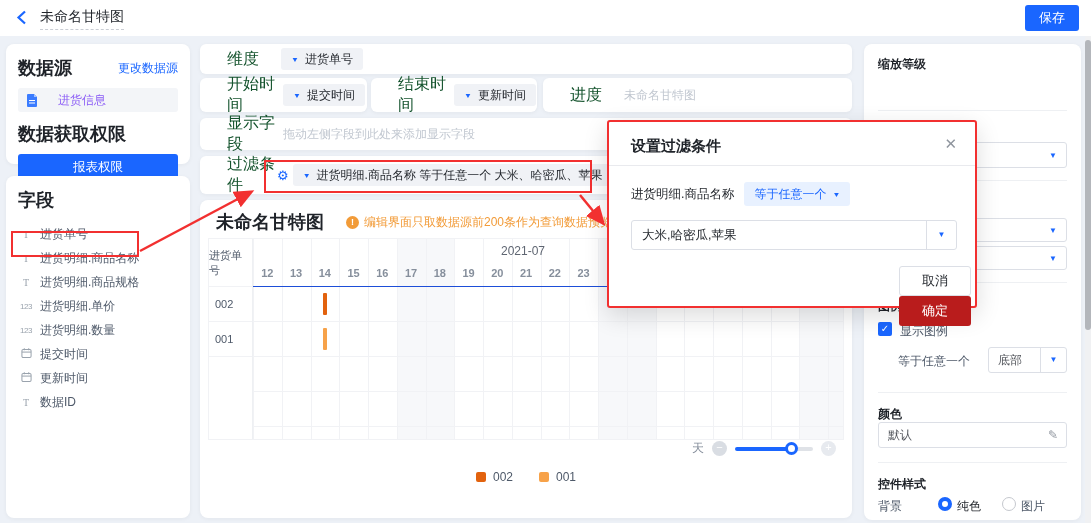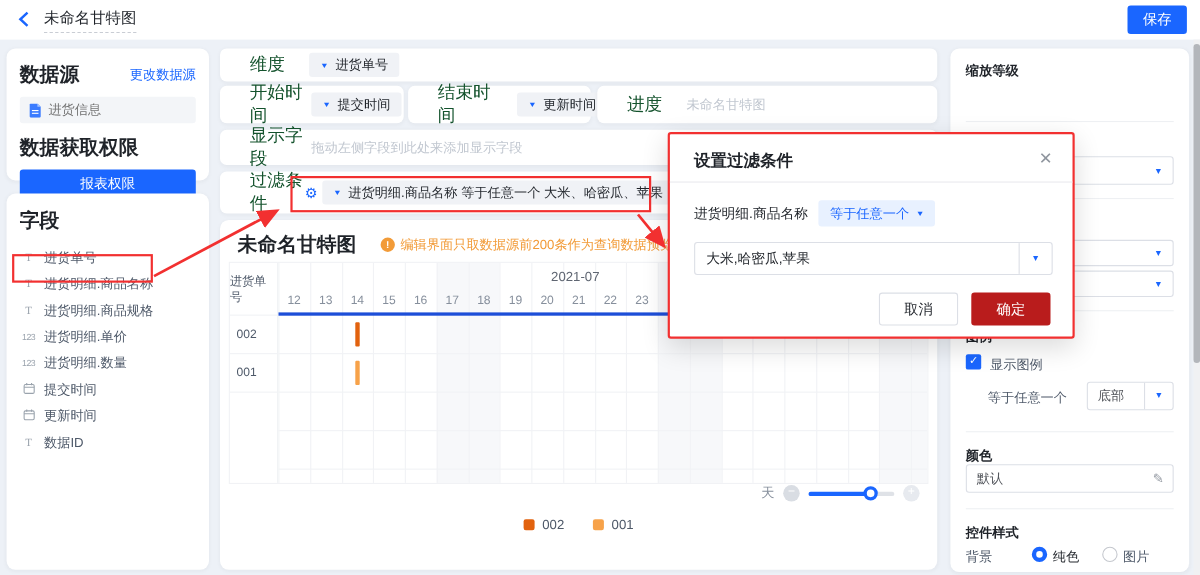--- a/index.html
+++ b/index.html
@@ -10,21 +10,21 @@
 .back{position:absolute;left:16px;top:10px;width:14px;height:16px;cursor:pointer;}
 .pg-title{position:absolute;left:40px;top:8px;font-size:14px;color:#1f2329;border-bottom:1px dashed #c9cdd4;padding-bottom:3px;}
 .save-btn{position:absolute;right:12px;top:5px;width:54px;height:26px;background:#1A66FF;color:#fff;border-radius:3px;font-size:13px;line-height:26px;text-align:center;cursor:pointer;}
 
 .card{position:absolute;background:#fff;border-radius:8px;box-shadow:0 1px 4px rgba(31,35,41,.05);}
 .bold{font-weight:bold;font-size:18px;color:#1f2329;}
 
 .card-ds{left:6px;top:44px;width:184px;height:120px;padding:12px;}
 .ds-head{display:flex;justify-content:space-between;align-items:center;}
 .link{color:#1A66FF;font-size:12px;cursor:pointer;}
-.ds-item{margin-top:8px;height:24px;background:#f3f5f8;border-radius:3px;display:flex;align-items:center;gap:6px;padding:0 8px;color:#737373;cursor:pointer;}
+.ds-item{margin-top:8px;height:24px;background:#f3f5f8;border-radius:3px;display:flex;align-items:center;gap:20px;padding:0 8px;color:#8b5cf6;cursor:pointer;}
 .perm-title{margin-top:10px;}
 .report-btn{margin-top:8px;height:26px;background:#1A66FF;border-radius:3px;color:#fff;font-size:12.5px;line-height:26px;text-align:center;cursor:pointer;}
 .card-fields{left:6px;top:176px;width:184px;height:342px;padding:12px;}
 .field-list{margin-top:10px;}
 .field-item{height:24px;display:flex;align-items:center;gap:6px;color:#4e5969;font-size:12px;cursor:pointer;position:relative;}
 .ficon{width:16px;text-align:center;color:#9aa3ad;font-size:10px;flex:none;font-family:"Liberation Serif",serif;}
 .ficon-number{font-size:8px;font-family:"Liberation Sans",sans-serif;letter-spacing:-.5px;}
 
 .row-card{position:absolute;background:#fff;border-radius:6px;display:flex;align-items:center;box-shadow:0 1px 4px rgba(31,35,41,.05);}
 .cfg-label{margin-left:27px;width:56px;flex:none;font-size:16px;color:#14532d;}
@@ -41,21 +41,21 @@
 .chart{position:absolute;left:8px;top:38px;width:636px;height:202px;display:flex;border:1px solid #f1f2f5;overflow:hidden;}
 .chart-left{width:44px;flex:none;border-right:1px solid #eef0f3;}
 .chart-corner{height:48px;display:flex;align-items:center;justify-content:center;font-size:11px;color:#4e5969;border-bottom:1px solid #f1f2f5;}
 .grow-label{height:35px;line-height:35px;padding-left:6px;font-size:11px;color:#4e5969;border-bottom:1px solid #f1f2f5;}
 .chart-right{flex:1;position:relative;overflow:hidden;}
 .gcols{position:absolute;inset:0;display:flex;}
 .gcol{width:28.75px;flex:none;border-left:1px solid #f1f2f5;height:100%;}
 .gcol.shaded{background:#f7f8fa;}
 .month-row{position:absolute;left:0;top:0;right:0;height:22px;}
 .month-label{position:absolute;left:248px;top:5px;font-size:12px;color:#5f6672;}
-.day-row{position:absolute;left:0;top:22px;right:12px;height:26px;display:flex;border-bottom:3px solid #1d4ed8;}
+.day-row{position:absolute;left:0;top:22px;right:12px;height:26px;display:flex;border-bottom:1px solid #1d4ed8;font-weight:bold;}
 .gday{width:28.75px;flex:none;text-align:center;line-height:24px;font-size:11px;color:#868f9c;}
 .gbody{position:absolute;left:0;top:48px;right:0;bottom:0;}
 .grow-line{height:35px;border-bottom:1px solid #f1f2f5;}
 .gbar{position:absolute;width:4px;height:22px;border-radius:1px;}
 .slider-row{position:absolute;right:16px;top:240px;display:flex;align-items:center;gap:8px;}
 .slider-unit{font-size:12px;color:#868f9c;}
 .scirc{width:15px;height:15px;border-radius:50%;color:#fff;font-size:11px;line-height:13px;text-align:center;cursor:pointer;}
 .sminus{background:#d9dde3;}
 .splus{background:#e7eaef;}
 .strack{position:relative;width:78px;height:4px;border-radius:2px;background:linear-gradient(to right,#1A66FF 0 72%,#dfe2e7 72% 100%);cursor:pointer;}
@@ -83,21 +83,21 @@
 .modal{position:absolute;left:607px;top:120px;width:370px;height:188px;background:#fff;border:2px solid #F23030;border-radius:3px;box-shadow:0 8px 24px rgba(0,0,0,.14);z-index:50;}
 .modal-title{position:absolute;left:22px;top:15px;font-size:15px;font-weight:bold;color:#1f2329;}
 .modal-close{position:absolute;right:18px;top:13px;font-size:15px;color:#8f959e;cursor:pointer;}
 .modal-divider{position:absolute;left:0;top:43px;width:100%;height:1px;background:#e9eaee;}
 .modal-frow{position:absolute;left:22px;top:60px;display:flex;align-items:center;gap:10px;}
 .op-chip{display:inline-flex;align-items:center;gap:6px;background:#e8f1ff;border-radius:3px;padding:0 10px;height:24px;color:#1A66FF;font-size:12px;cursor:pointer;}
 .op-chip .caret{transform:scaleY(.85);}
 .modal-input{position:absolute;left:22px;top:98px;width:326px;height:30px;border:1px solid #dcdfe6;border-radius:3px;display:flex;align-items:center;cursor:pointer;}
 .modal-input .val{flex:1;padding-left:10px;color:#1f2329;font-size:12.5px;}
 .modal-input .arr{width:30px;border-left:1px solid #dcdfe6;align-self:stretch;text-align:center;line-height:28px;font-size:8px;color:#1A66FF;}
-.modal-btns{position:absolute;right:20px;top:144px;display:flex;gap:12px;}
+.modal-btns{position:absolute;right:4px;top:144px;display:flex;flex-direction:column;}
 .btn{height:30px;width:72px;border-radius:3px;font-size:13px;line-height:28px;text-align:center;cursor:pointer;}
 .btn-cancel{border:1px solid #dcdfe6;background:#fff;color:#1f2329;}
 .btn-confirm{background:#b91c1c;color:#fff;line-height:30px;}
 
 .red-box{position:absolute;border:2px solid #F23030;z-index:40;pointer-events:none;}
 .overlay{position:absolute;left:0;top:0;z-index:60;pointer-events:none;}
 </style>
 </head>
 <body>
 
@@ -187,21 +187,21 @@
     </span>
   </div>
 
   <div class="row-card" style="left:200px;top:78px;width:167px;height:34px;">
     <span class="cfg-label">开始时间</span>
     <span class="chip">
       <span class="caret">▼</span>
       <span>提交时间</span>
     </span>
   </div>
-  <div class="row-card" style="left:371px;top:78px;width:166px;height:34px;gap:16px;">
+  <div class="row-card" style="left:371px;top:78px;width:166px;height:34px;">
     <span class="cfg-label">结束时间</span>
     <span class="chip">
       <span class="caret">▼</span>
       <span>更新时间</span>
     </span>
   </div>
   <div class="row-card" style="left:543px;top:78px;width:309px;height:34px;">
     <span class="cfg-label narrow">进度</span>
     <span class="placeholder" style="margin-left:14px;">未命名甘特图</span>
   </div>

